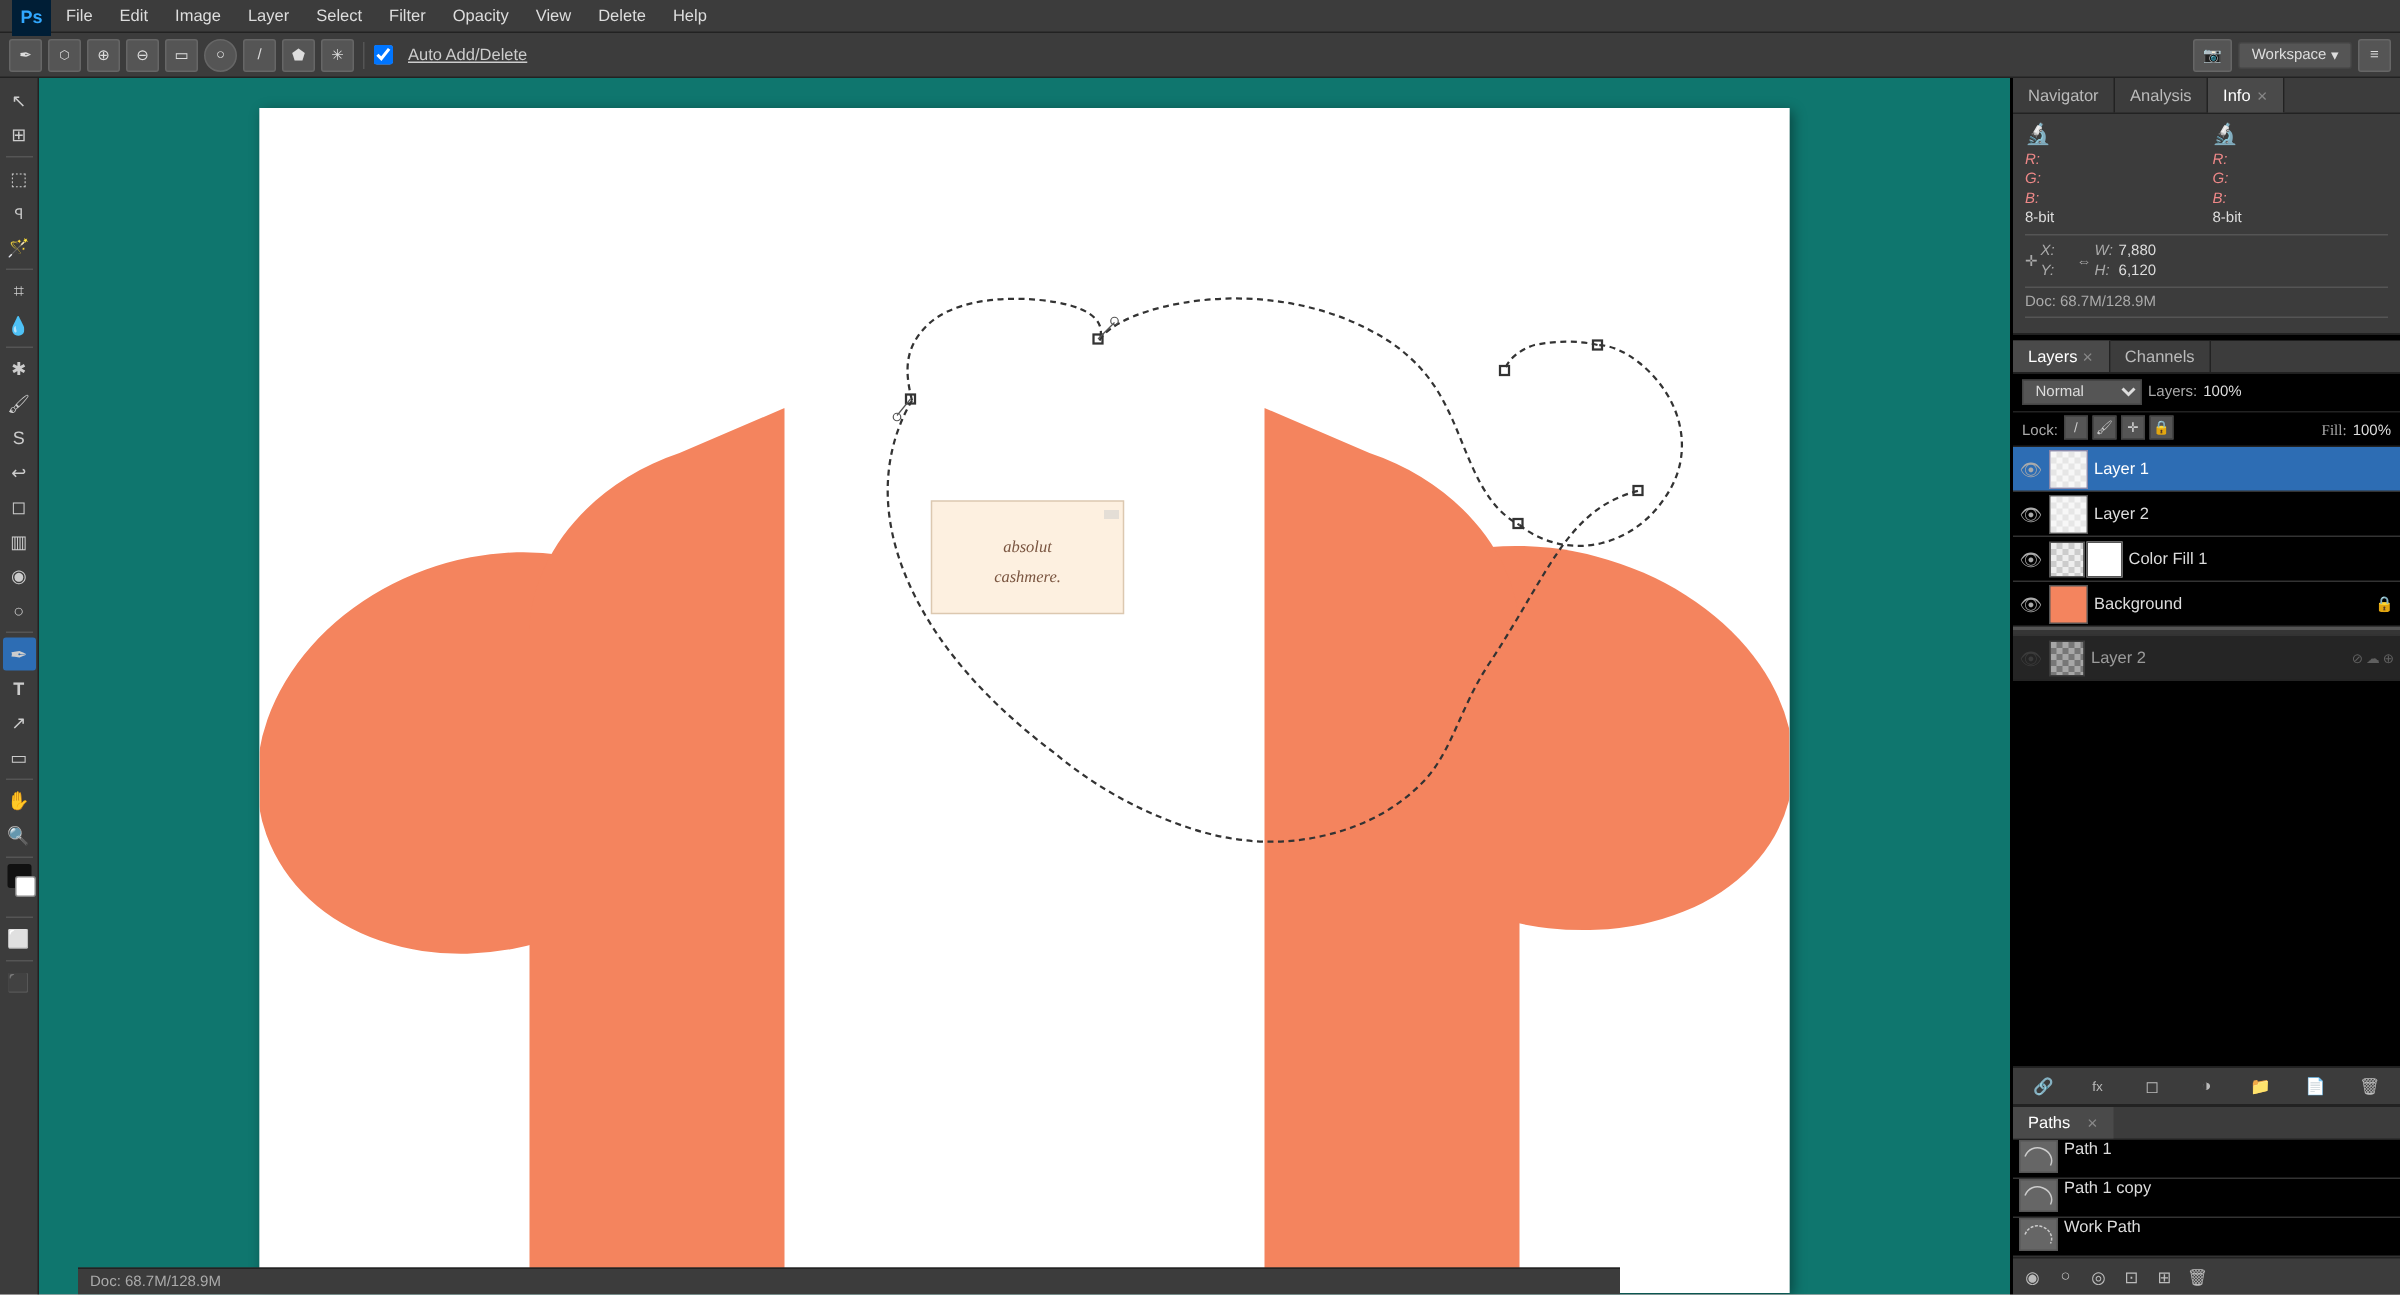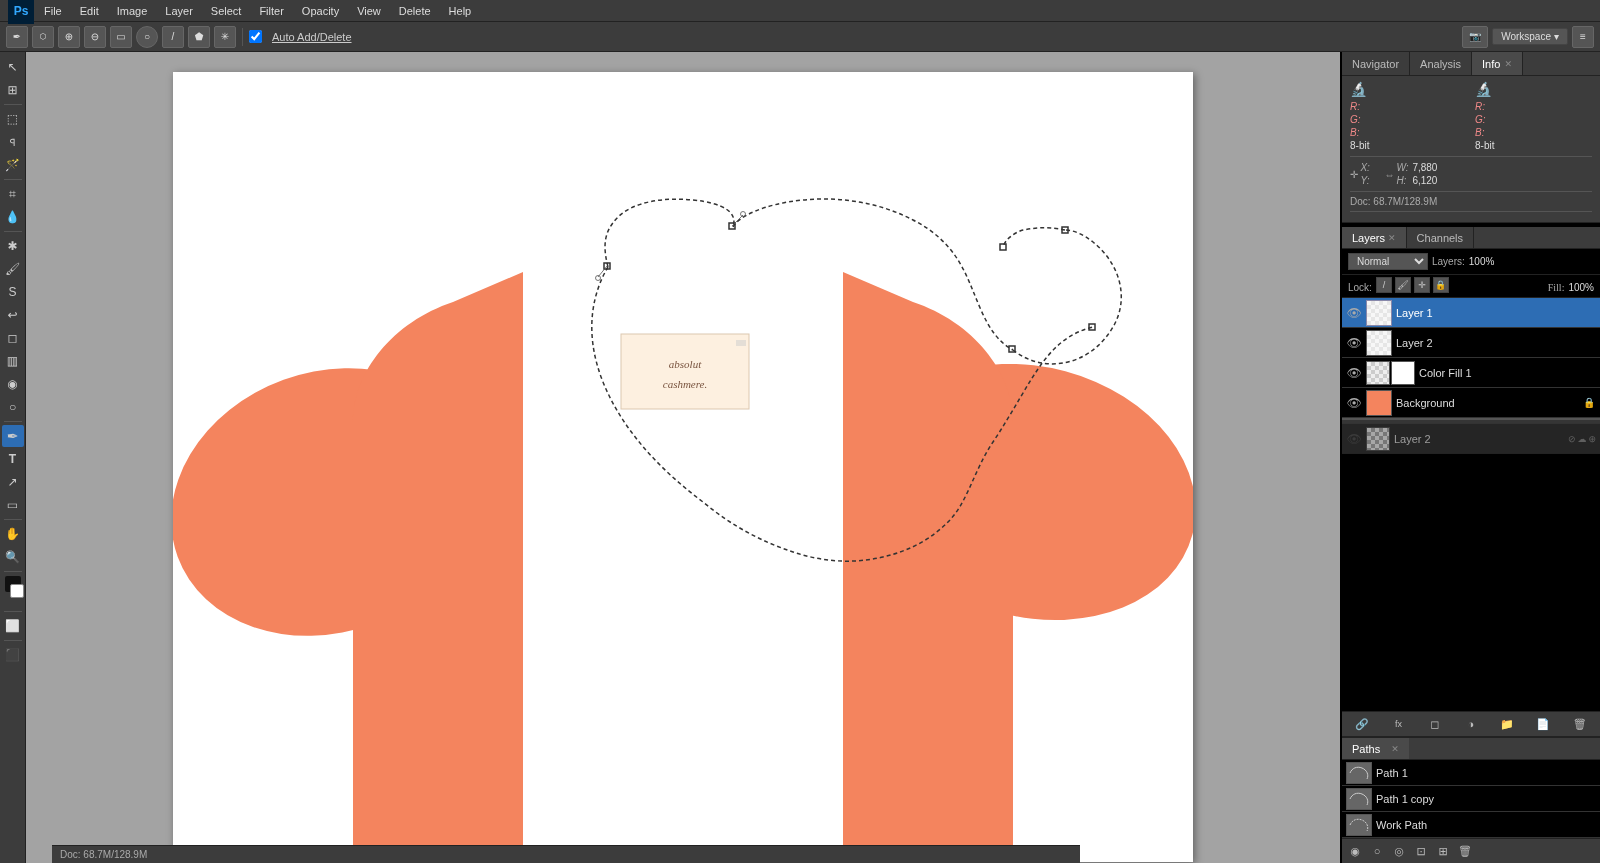--- a/index.html
+++ b/index.html
@@ -84,21 +84,21 @@
     .tool-btn.active { background: #2d6db4; }
     .tool-separator {
       width: 18px; height: 1px;
       background: #555;
       margin: 2px 0;
     }
 
     
     #canvas-area {
       flex: 1;
-      background: #a3a3a3;
+      background: #0f766e;
       display: flex;
       align-items: flex-start;
       justify-content: center;
       padding: 20px;
       overflow: hidden;
       position: relative;
     }
 
     #canvas-wrapper {
       background: white;
@@ -373,21 +373,21 @@
       display: flex;
       align-items: center;
       gap: 11px;
     }
     .paths-tab.active {
       background: #4a4a4a;
       color: #fff;
     }
     .path-item {
       display: flex;
-      align-items: center;
+      align-items: flex-start;
       height: 26px;
       padding: 0 4px;
       border-bottom: 1px solid #333;
       cursor: pointer;
       gap: 4px;
     }
     .path-thumb {
       width: 26px; height: 22px;
       border: 1px solid #555;
       background: #666;

